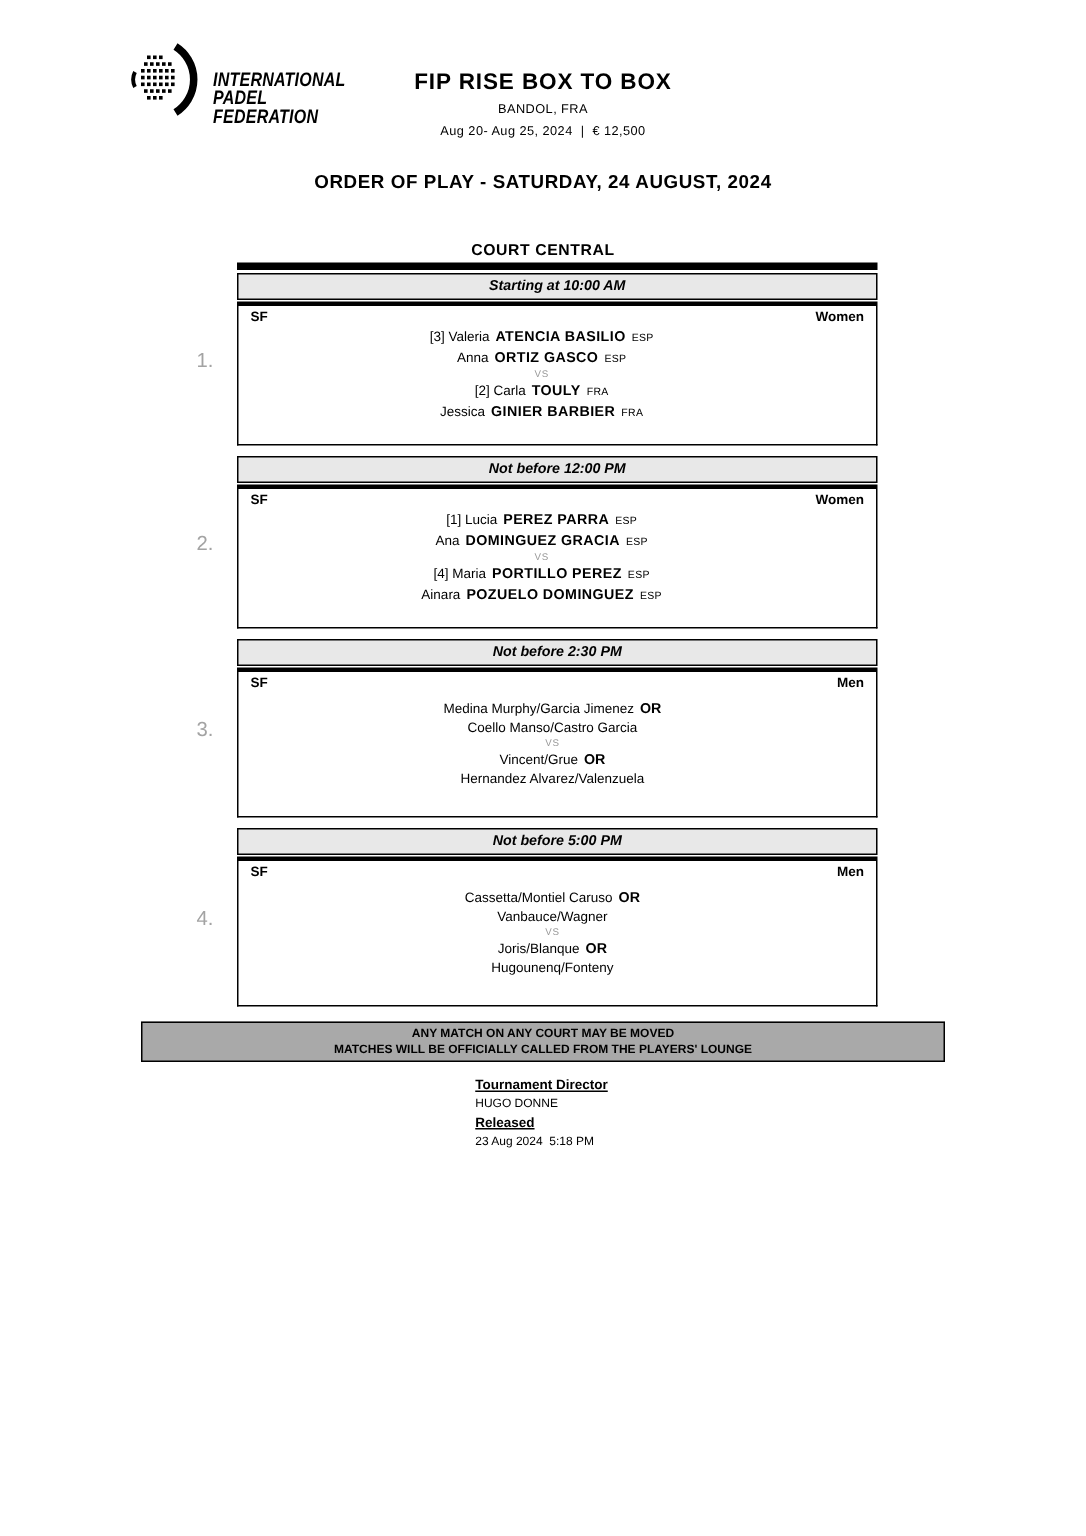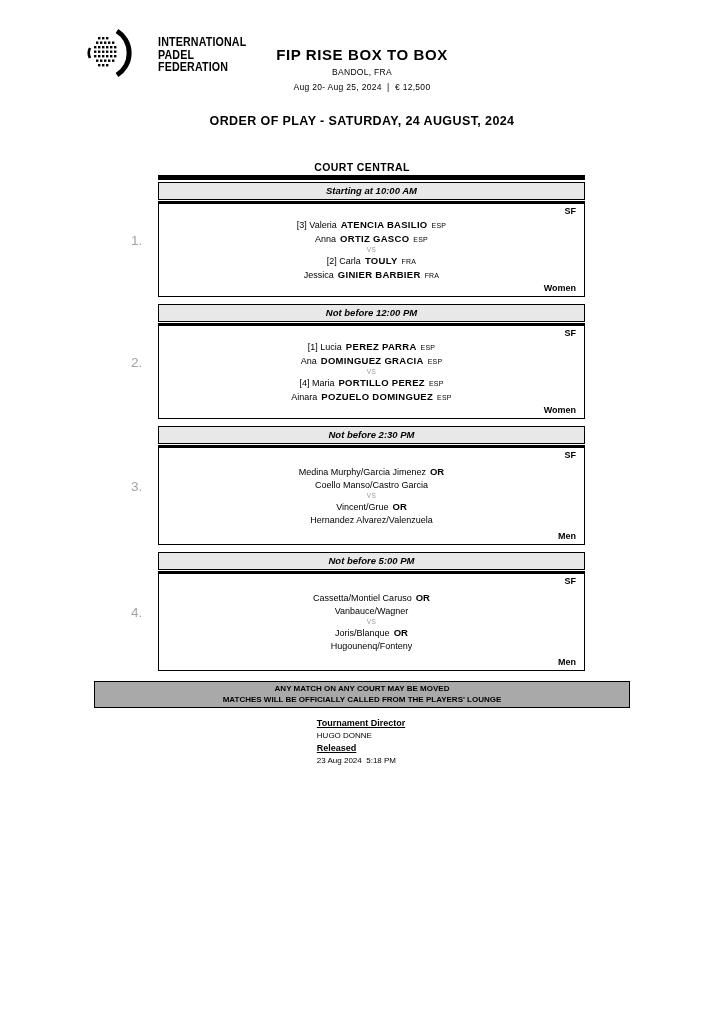--- a/index.html
+++ b/index.html
@@ -6,40 +6,40 @@
   .page {
     position:relative;
     width:724px; height:1024px;
     margin:0 auto;
     background:#ffffff;
     font-family:"Liberation Sans", sans-serif;
     color:#000;
     overflow:hidden;
   }
   
-  .logo { position:absolute; left:86px; top:27px; display:flex; align-items:center; gap:20px; }
+  .logo { position:absolute; left:86px; top:27px; display:flex; align-items:flex-end; gap:4px;font-style:italic; }
   .logo-text { font-weight:bold; font-size:13px; line-height:12.5px; letter-spacing:0.2px;
                transform:scaleX(0.82); transform-origin:left center; white-space:nowrap; }
   .event-head { text-align:center; padding-top:46px; }
   .event-title { font-weight:bold; font-size:15px; letter-spacing:0.6px; }
   .event-loc   { font-size:8.5px; margin-top:4px; letter-spacing:0.3px; }
   .event-dates { font-size:8.5px; margin-top:5px; letter-spacing:0.3px; }
   .oop-title { text-align:center; font-weight:bold; font-size:12.5px; letter-spacing:0.4px; margin-top:22px; }
   .court-title { text-align:center; font-weight:bold; font-size:10.5px; letter-spacing:0.4px; margin-top:33px; }
   
   .schedule { width:427px; margin:2px 0 0 158px; }
   .topbar { height:5px; background:#000; margin-bottom:2px; }
   .match { position:relative; margin-bottom:7px; }
   .match-num { position:absolute; left:-27px; top:50%; transform:translateY(-50%);
                color:#a3a3a3; font-size:13.5px; }
   .band { border:1px solid #000; background:#e8e8e8; height:16px; line-height:16px;
           text-align:center; font-weight:bold; font-style:italic; font-size:9.5px; }
   .bar { height:3px; background:#000; margin-top:1px; }
   .mbody { border:1px solid #000; border-top:none; background:#fff;
-           display:flex; flex-direction:column; padding:2px 8px 3px 8px; }
+           display:flex; flex-direction:row; padding:2px 8px 3px 8px; }
   .mbody.short { height:87px; }
   .mbody.tall  { height:91px; }
   .round-tag { text-align:right; font-weight:bold; font-size:9px; }
   .teams { flex:1; display:flex; flex-direction:column; justify-content:center; text-align:center; }
   .pline { font-size:9px; line-height:13px; white-space:nowrap; }
   .pline > span + span { margin-left:4px; }
   .pline > span:empty { display:none; }
   .pl-plain { font-size:9px; }
   .pl-bold { font-weight:bold; font-size:9.5px; letter-spacing:0.3px; }
   .pl-country { font-size:7px; letter-spacing:0.2px; }

